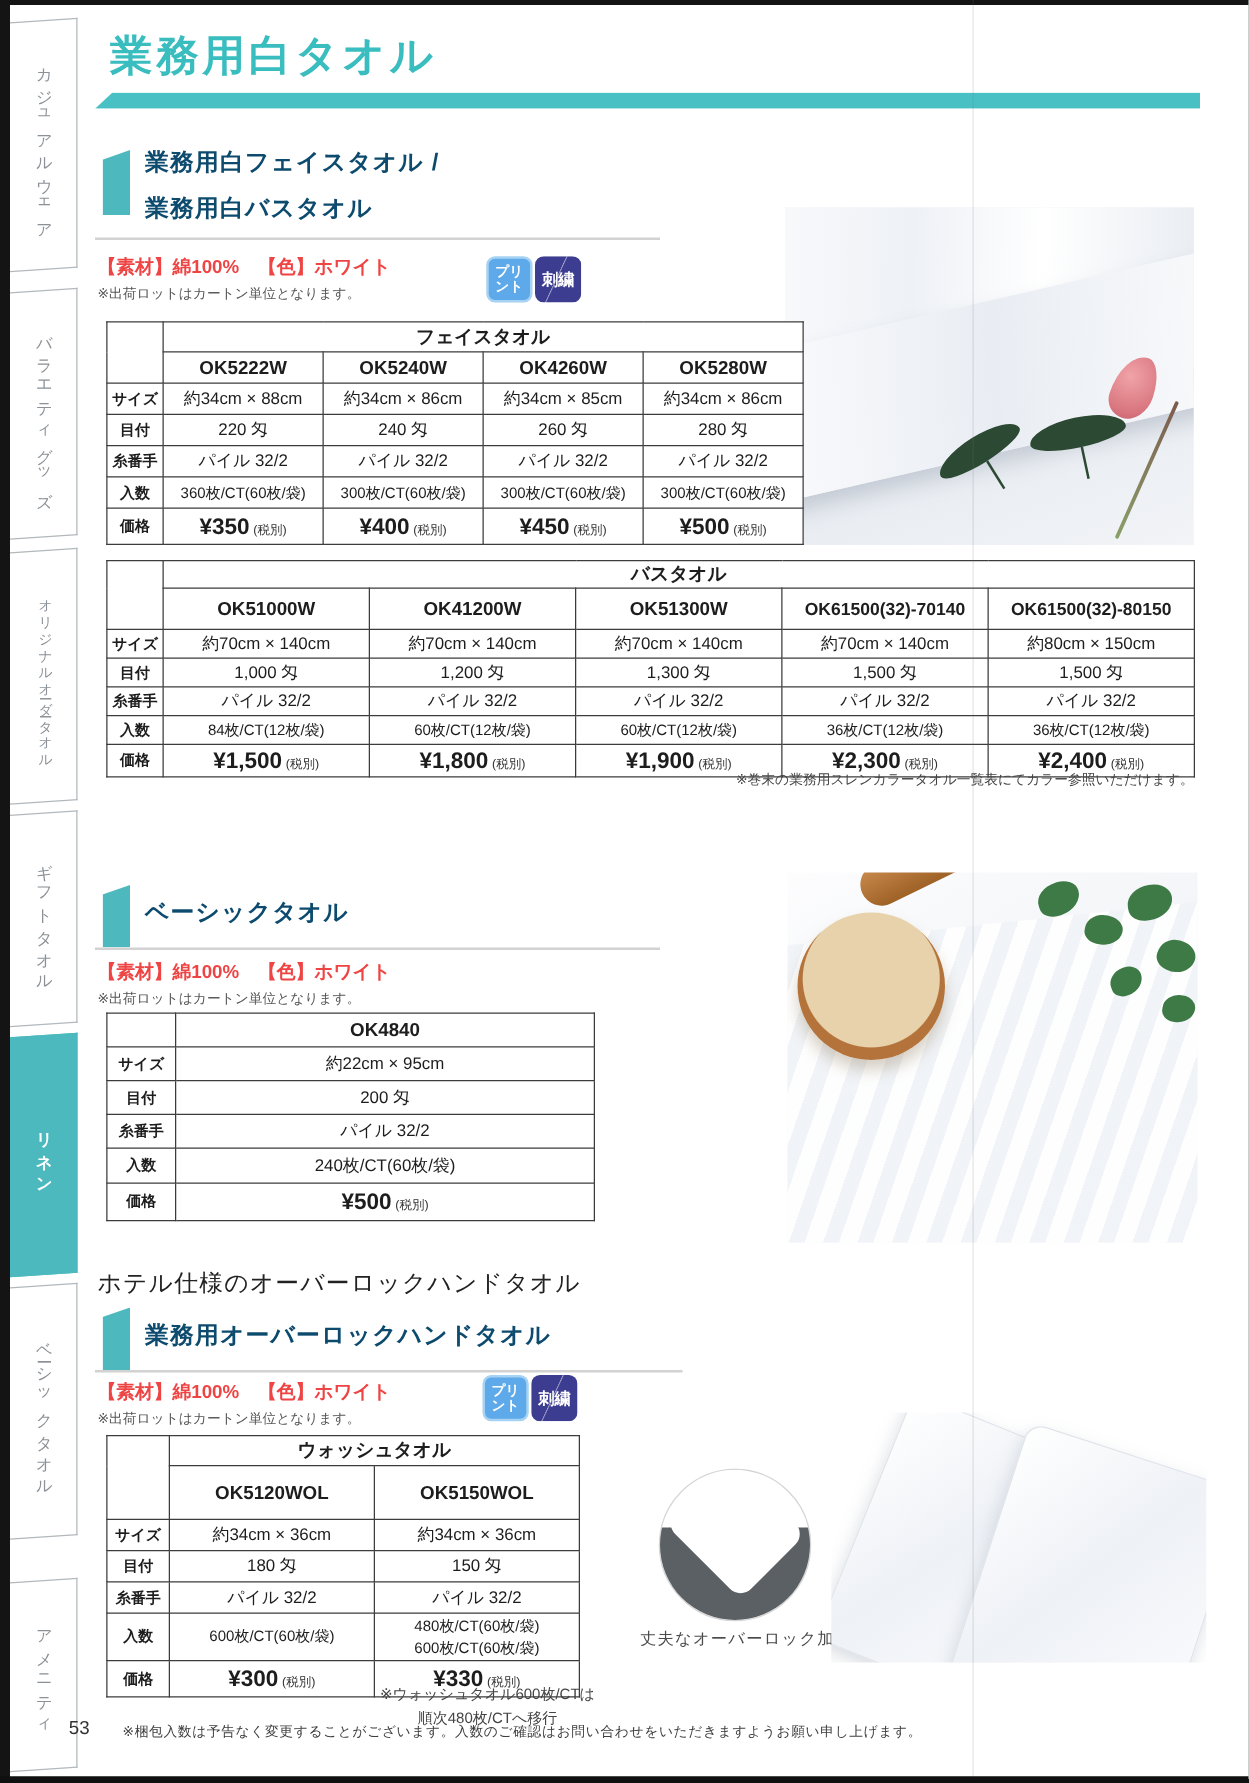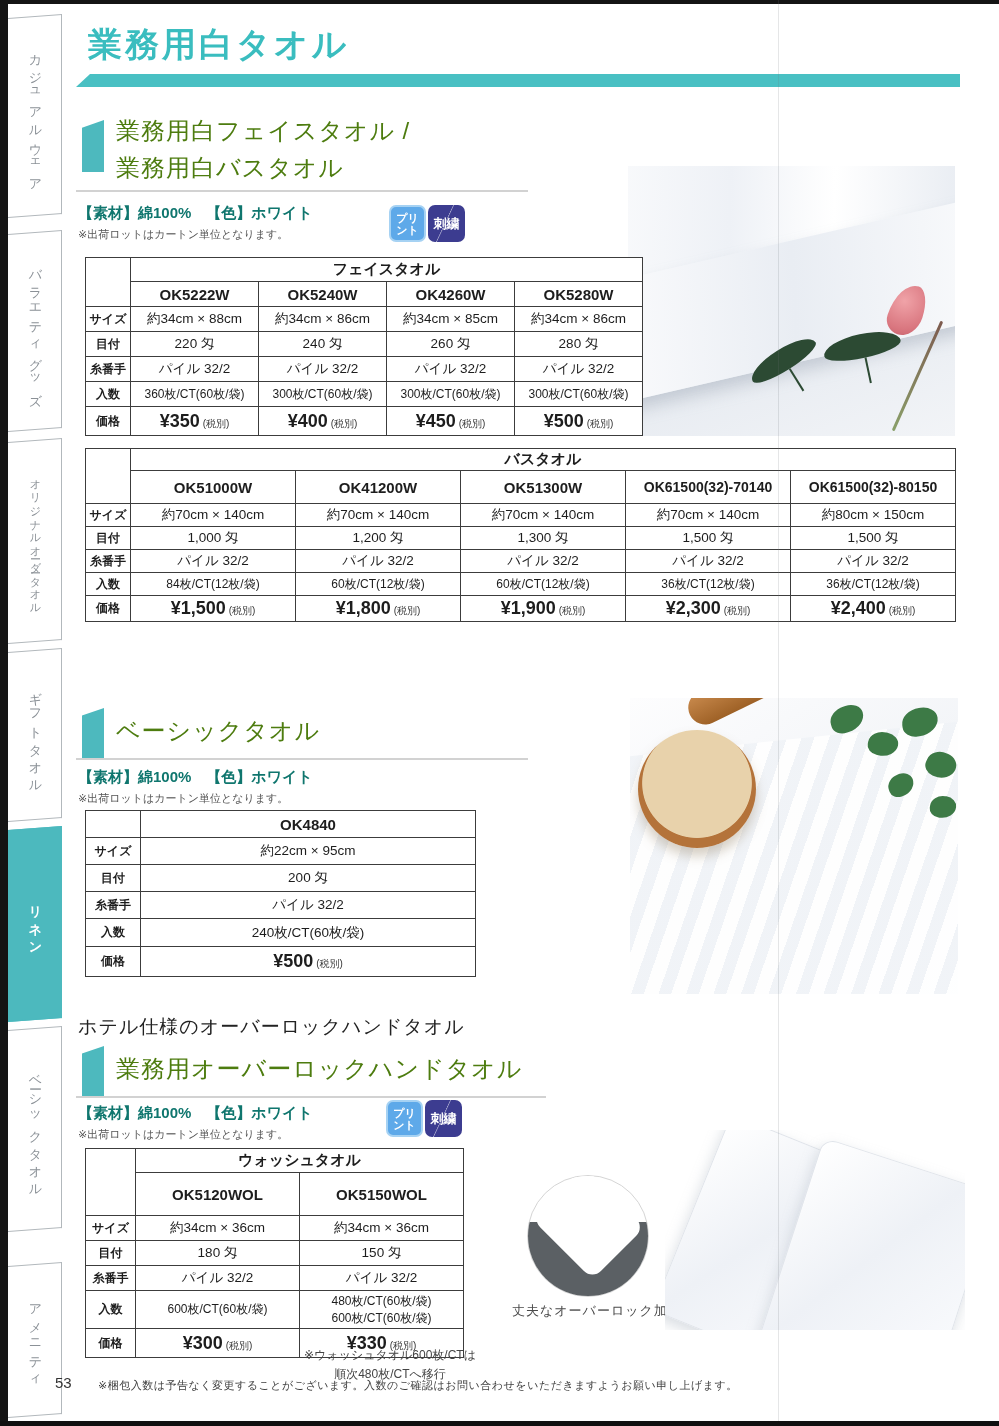--- a/index.html
+++ b/index.html
@@ -18,24 +18,24 @@
   .tab.active .tab-bg{background:#4cb9be;border-color:#4cb9be;}
   .tab.active .tab-label{color:#fff;font-weight:bold;}
 
   
   .page-title{position:absolute;left:88px;top:22px;font-size:34px;font-weight:bold;color:#3abdbf;letter-spacing:3px;}
   .title-bar{position:absolute;left:76px;top:74px;width:884px;height:13px;background:#49c0c3;
              clip-path:polygon(14px 0,100% 0,100% 100%,0 100%);}
 
   
   .marker{position:absolute;width:22px;background:#4db9be;clip-path:polygon(0 15%,100% 0,100% 100%,0 100%);}
-  .sec-h{position:absolute;font-size:24px;font-weight:normal;color:#4d7c0f;line-height:37px;letter-spacing:1px;}
+  .sec-h{position:absolute;font-size:19px;font-weight:bold;color:#0c4a6e;line-height:37px;letter-spacing:1px;}
   .sec-underline{position:absolute;height:2px;background:#d2d2d2;}
   .lead{position:absolute;font-family:"DejaVu Serif","Liberation Serif",serif;font-size:19px;color:#222;letter-spacing:1px;}
-  .material{position:absolute;font-size:15px;font-weight:bold;color:#0f766e;}
+  .material{position:absolute;font-size:15px;font-weight:bold;color:#ef4444;}
   .lot-note{position:absolute;font-size:11px;color:#555;}
 
   
   .badge{position:absolute;width:37px;height:37px;border-radius:7px;display:flex;align-items:center;justify-content:center;
          color:#fff;text-align:center;box-sizing:border-box;}
   .badge.print{background:#5ea9e9;border:2px solid #a6d2f3;font-size:11px;line-height:12px;font-weight:bold;}
   .badge.emb{background:#3c3c90;font-size:13px;font-weight:bold;
              background-image:linear-gradient(115deg,transparent 46%,rgba(255,255,255,.55) 47%,transparent 49%);}
 
   
@@ -262,20 +262,21 @@
     <tr style="height:26px">
       <td class="lbl">価格</td>
       <td class="price"><span class="yen">¥1,500</span><span class="tax">(税別)</span></td>
       <td class="price"><span class="yen">¥1,800</span><span class="tax">(税別)</span></td>
       <td class="price"><span class="yen">¥1,900</span><span class="tax">(税別)</span></td>
       <td class="price"><span class="yen">¥2,300</span><span class="tax">(税別)</span></td>
       <td class="price"><span class="yen">¥2,400</span><span class="tax">(税別)</span></td>
     </tr>
   </tbody>
     </table>
+  <div class="tbl-note" style="left:85px;top:616px;width:870px;text-align:right">※巻末の業務用スレンカラータオル一覧表にてカラー参照いただけます。</div>
 
   <div class="marker" style="left:82px;top:708px;height:50px"></div>
   <div class="sec-h" style="left:116px;top:712px">ベーシックタオル</div>
   <div class="sec-underline" style="left:76px;top:758px;width:452px"></div>
   <div class="material" style="left:78px;top:768px">【素材】綿100%　【色】ホワイト</div>
   <div class="lot-note" style="left:78px;top:791px">※出荷ロットはカートン単位となります。</div>
 
   <div class="photo photo2" style="left:630px;top:698px;width:328px;height:296px">
     <div class="p2-towel"></div>
     <div class="brush-handle"></div>

